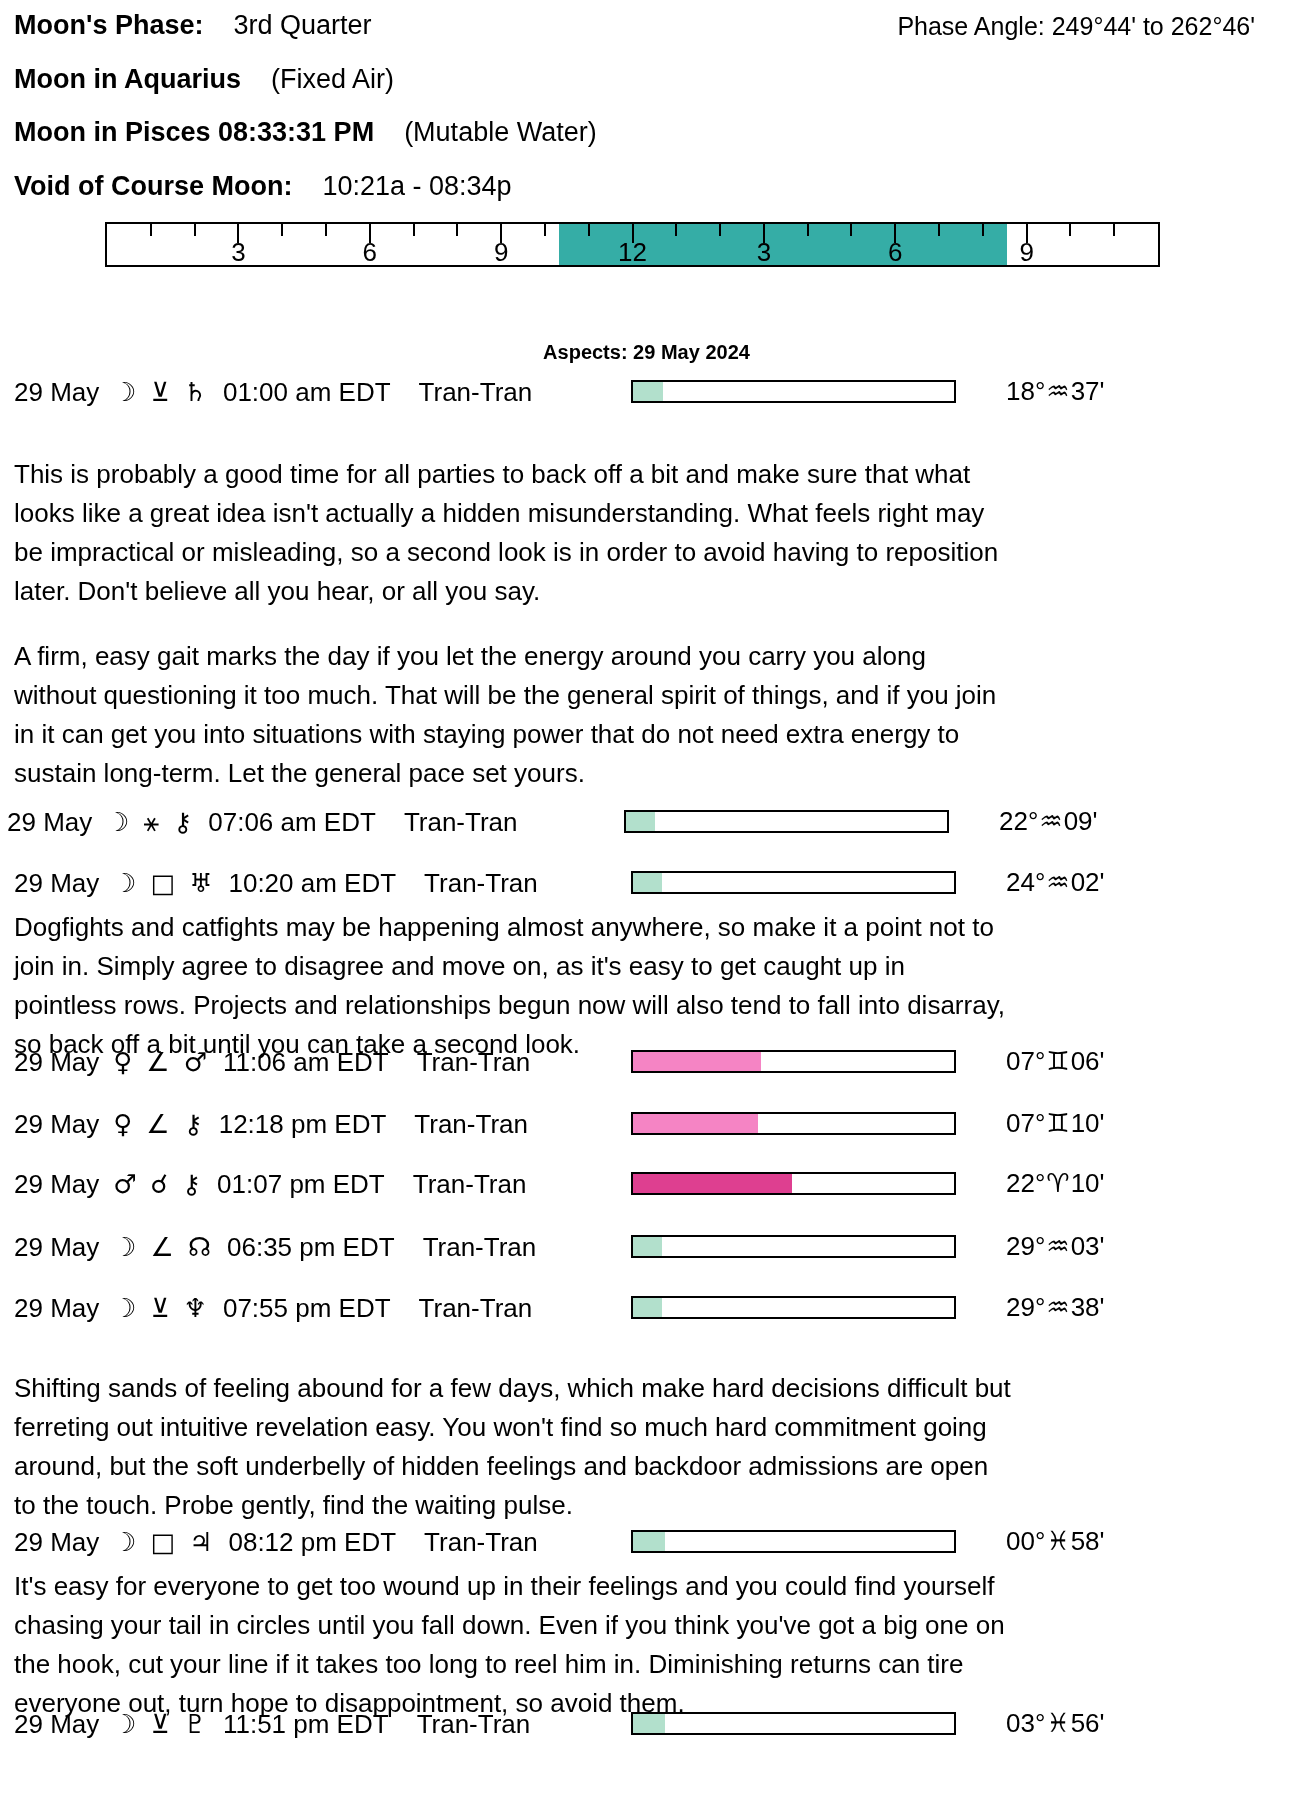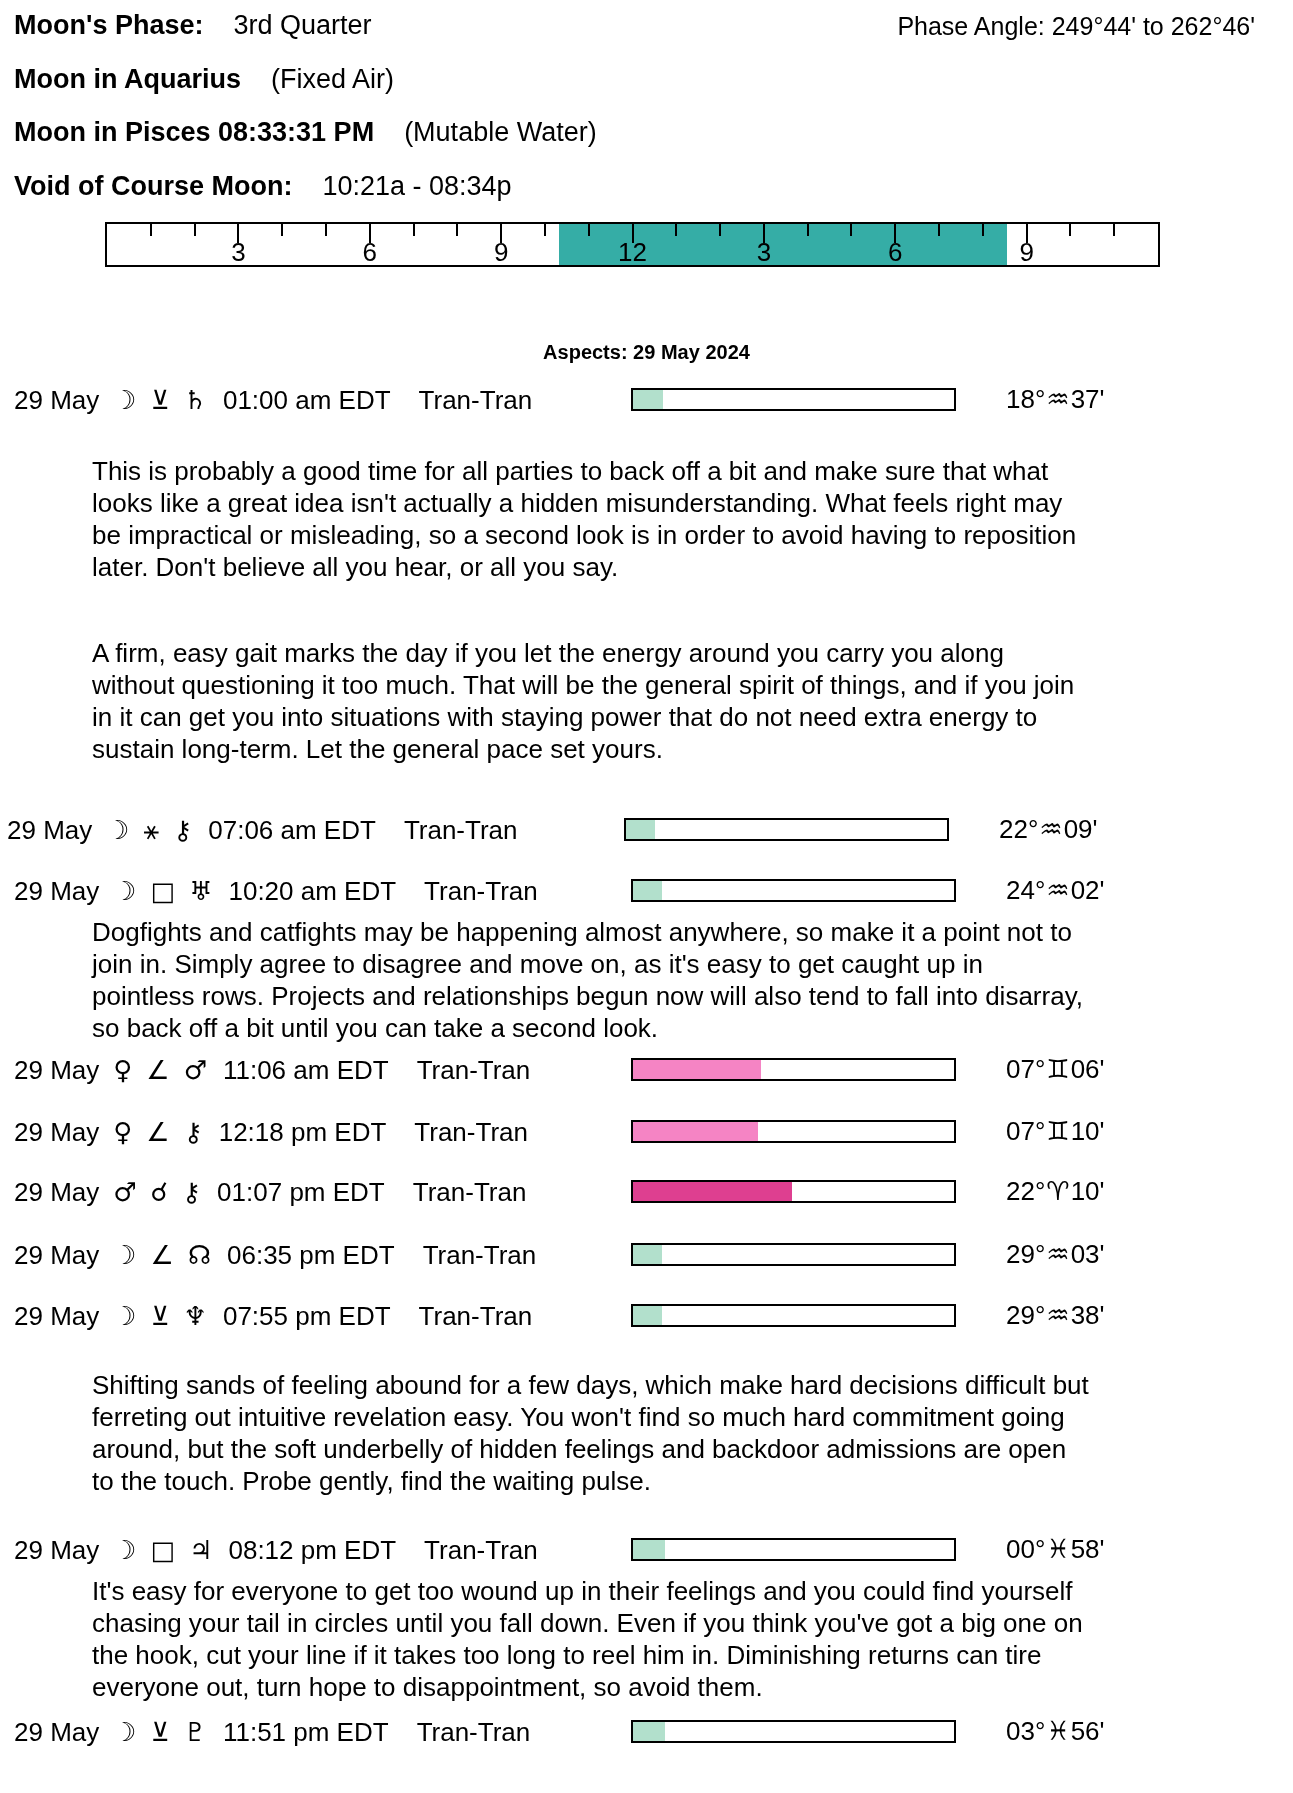--- a/index.html
+++ b/index.html
@@ -23,31 +23,31 @@
   .tick.short { height:12px; }
   .tick.long  { height:19px; }
   .hour-label { position:absolute; bottom:0; transform:translateX(-50%);
                 font-size:26px; line-height:26px; }
 
   .aspects-title { top:341px; left:0; width:100%; text-align:center;
                    font-size:20px; font-weight:bold; }
 
   
   .row { position:absolute; left:0; right:0; padding-left:14px; }
-  .row-line { position:relative; height:25px; line-height:25px; font-size:26px; white-space:nowrap;margin-top:8px; }
+  .row-line { position:relative; height:25px; line-height:25px; font-size:26px; white-space:nowrap; }
   .sym { font-family:"DejaVu Sans", sans-serif; margin-left:14px; }
   .time { margin-left:16px; }
   .tt { margin-left:28px; }
   .bar { position:absolute; left:617px; top:0; width:325px; height:23px;
          border:2px solid #000; background:#fff; }
   .fill { display:block; height:100%; }
   .degree { position:absolute; left:992px; top:-1px; font-size:26px; line-height:25px; white-space:nowrap; }
   .zsym { font-family:"DejaVu Sans", sans-serif; padding:0 1px; }
-  .desc { margin-left:78px; margin-top:12px; max-width:1000px;
-          font-size:26px; line-height:32px; }
+  .desc { margin-top:12px; max-width:1000px;
+          font-size:26px; line-height:39px; }
 </style>
 </head>
 <body>
 
 <div class="abs hline" style="top:10px;">
   <span class="b">Moon's Phase:</span><span class="hval">3rd Quarter</span>
 </div>
 <div class="abs phase-angle">Phase Angle:  249°44' to 262°46'</div>
 
 <div class="abs hline" style="top:64px;">

